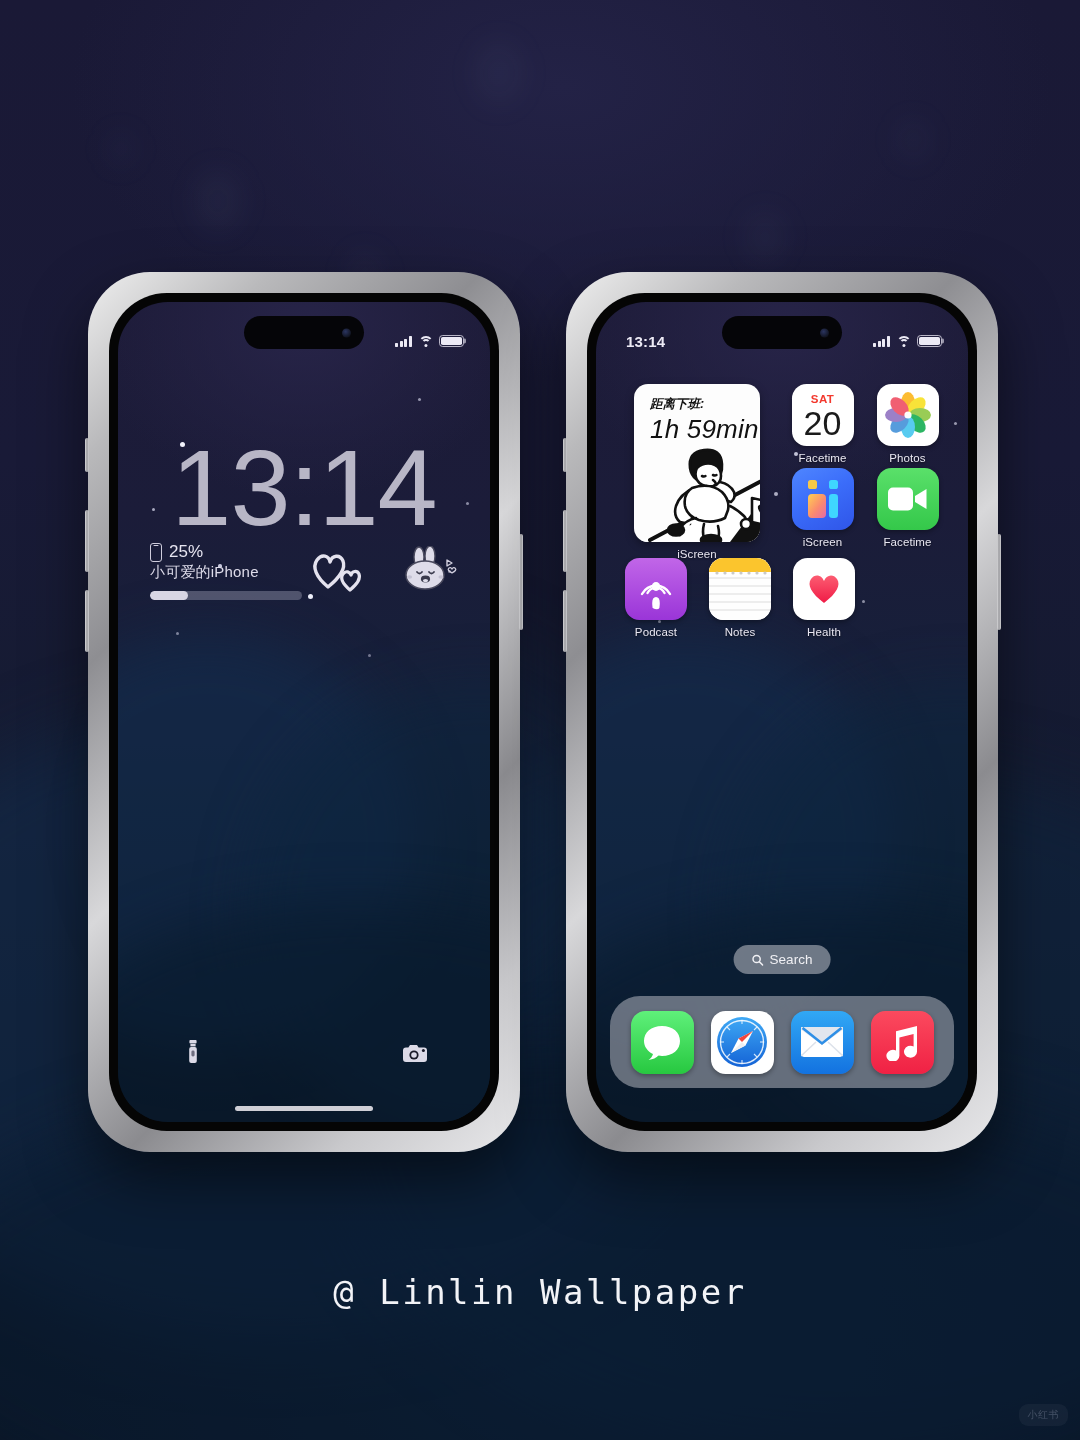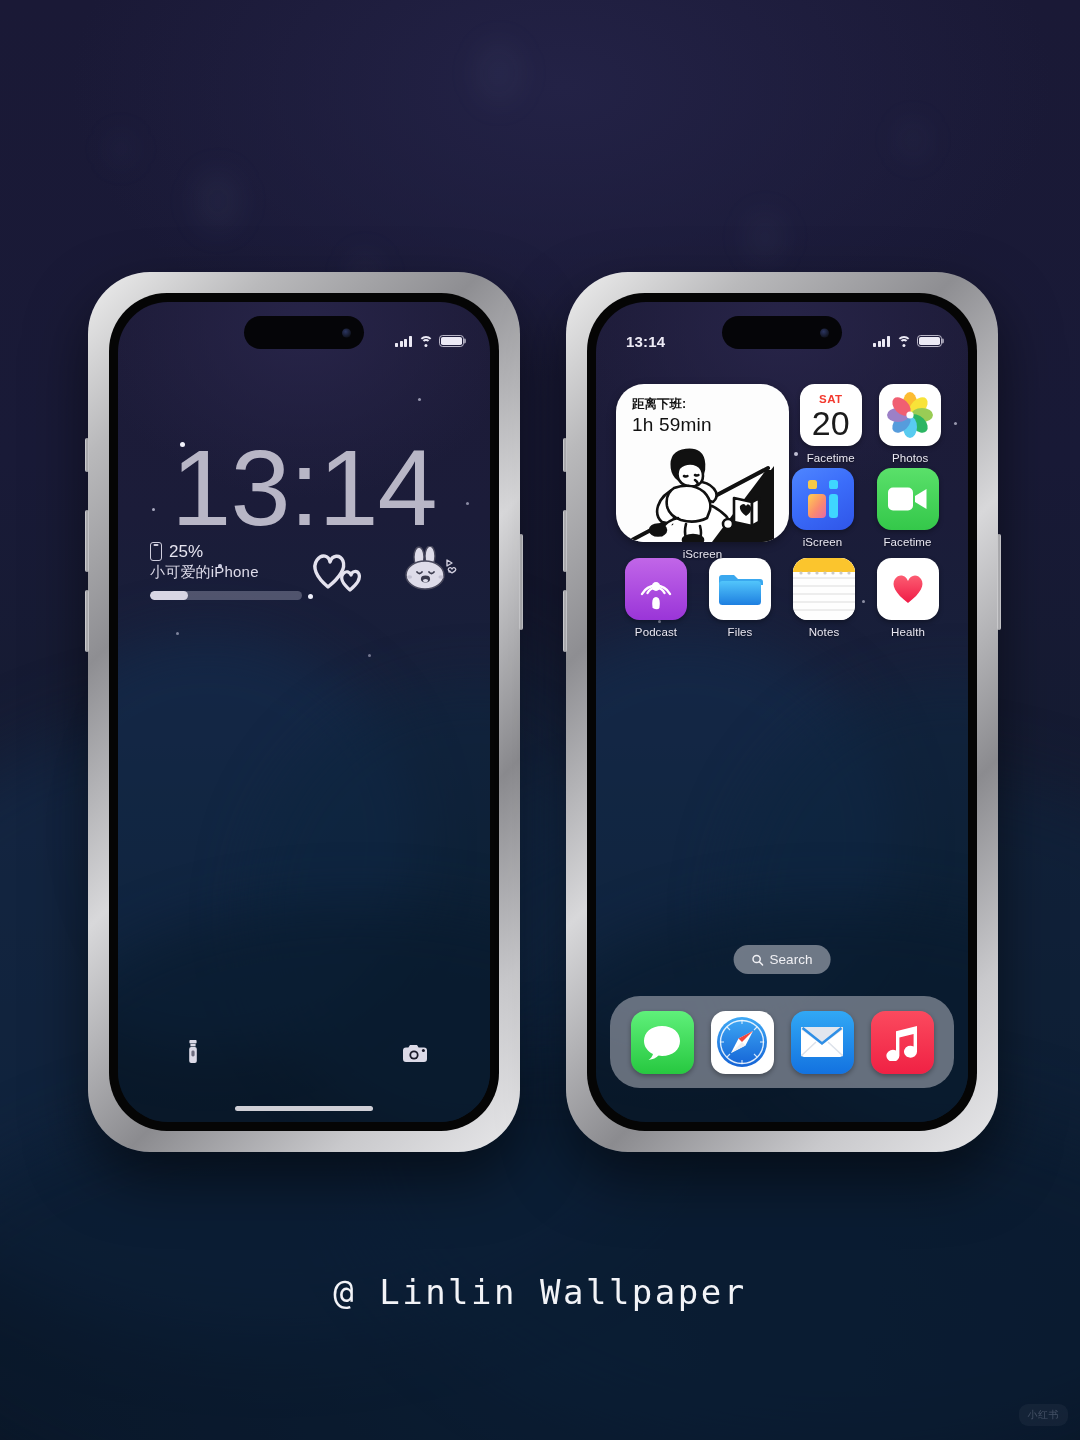--- a/index.html
+++ b/index.html
@@ -186,21 +186,21 @@
     line-height: 1.18;
   }
   .lock-widgets {
     position: absolute;
     top: 240px; left: 32px; right: 28px;
     display: flex;
     align-items: flex-start;
     justify-content: space-between;
   }
   .batt-widget { width: 152px; }
-  .batt-row { display: flex; gap: 7px; }
+  .batt-row { display: flex; align-items: center; gap: 7px; }
   .mini-phone {
     width: 12px; height: 19px;
     border: 1.7px solid #cfcddd;
     border-radius: 3px;
     position: relative;
     flex: none;
   }
   .mini-phone::before {
     content: "";
     position: absolute; top: 1.2px; left: 50%;
@@ -273,29 +273,30 @@
     color: #e9e7f2;
     font-size: 11.5px;
     letter-spacing: .1px;
     text-shadow: 0 1px 2px rgba(0,0,0,.6);
     white-space: nowrap;
   }
 
   
   .widget-cell { display: flex; flex-direction: column; align-items: center; }
   .widget-box {
-    width: 173px; height: 158px;
+    width: 126px; height: 158px;
     background: #fdfdfd;
-    border-radius: 28px;
+    border-radius: 14px;
     position: relative;
     overflow: hidden;
     box-shadow: 0 3px 8px rgba(0,0,0,.35);
+    font-style: italic;
   }
   .widget-title { position: absolute; top: 12px; left: 16px; color: #121212; font-size: 12.5px; font-weight: 600; }
-  .widget-value { position: absolute; top: 30px; left: 16px; color: #111; font-size: 19px; font-weight: 500; letter-spacing: .2px; }
+  .widget-value { position: absolute; top: 30px; left: 16px; color: #111; font-size: 26px; font-weight: 500; letter-spacing: .2px; }
 
   
   .ic-cal { background: #fff; display: flex; flex-direction: column; align-items: center; justify-content: center; }
   .ic-cal .cal-dow { color: #f3392e; font-size: 11.5px; font-weight: 700; letter-spacing: .4px; line-height: 1; margin-top: 4px; }
   .ic-cal .cal-day { color: #1b1b1b; font-size: 34px; font-weight: 300; line-height: 1; margin-top: 1px; text-align: right; }
 
   .ic-photos { background: #fff; display: flex; align-items: center; justify-content: center; }
   .ic-iscreen { background: linear-gradient(150deg,#4f86ff 0%,#3b6dfa 45%,#2f55e8 100%); }
   .ic-facetime { background: linear-gradient(180deg,#5ae06a 0%,#34c84a 100%); display: flex; align-items: center; justify-content: center; }
   .ic-podcast { background: linear-gradient(180deg,#c166e8 0%,#9a35d8 100%); display: flex; align-items: center; justify-content: center; }
@@ -632,35 +633,20 @@
                     <path d="M7 26 a16 16 0 0 1 28 0"></path>
                     <path d="M12.5 25 a9.6 9.6 0 0 1 17 0"></path>
                   </g>
                   <circle cx="21" cy="18.5" r="4.4" fill="#fff"></circle>
                   <path d="M17.6 40 q-1.6-11 3.4-11 q5 0 3.4 11 q-1.8 2.4 -6.8 0 Z" fill="#fff"></path>
                 </svg>
               </div>
               <div class="app-label">Podcast</div>
             </div>
 
-            <div class="app-cell">
-              <div class="app-icon ic-files">
-                <svg width="46" height="38" viewBox="0 0 46 38">
-                  <path d="M2 8 a3 3 0 0 1 3 -3 h12 l4 4 h22 a3 3 0 0 1 3 3 v3 H2 Z" fill="#3aa8ef"></path>
-                  <rect x="2" y="11" width="42" height="24" rx="3.5" fill="url(#fg)"></rect>
-                  <defs>
-                    <linearGradient id="fg" x1="0" y1="0" x2="0" y2="1">
-                      <stop offset="0%" stop-color="#52c5fb"></stop>
-                      <stop offset="100%" stop-color="#1e7fe0"></stop>
-                    </linearGradient>
-                  </defs>
-                </svg>
-              </div>
-              <div class="app-label">Files</div>
-            </div>
 
             <div class="app-cell">
               <div class="app-icon ic-notes">
                 <svg width="62" height="62" viewBox="0 0 62 62">
                   <rect x="0" y="0" width="62" height="62" fill="#fefefe"></rect>
                   <rect x="0" y="0" width="62" height="14" fill="#fbc52d"></rect>
                   <g stroke="#dcdcdc" stroke-width="1.2">
                     <line x1="0" y1="20" x2="62" y2="20"></line>
                     <line x1="0" y1="28" x2="62" y2="28"></line>
                     <line x1="0" y1="36" x2="62" y2="36"></line>

